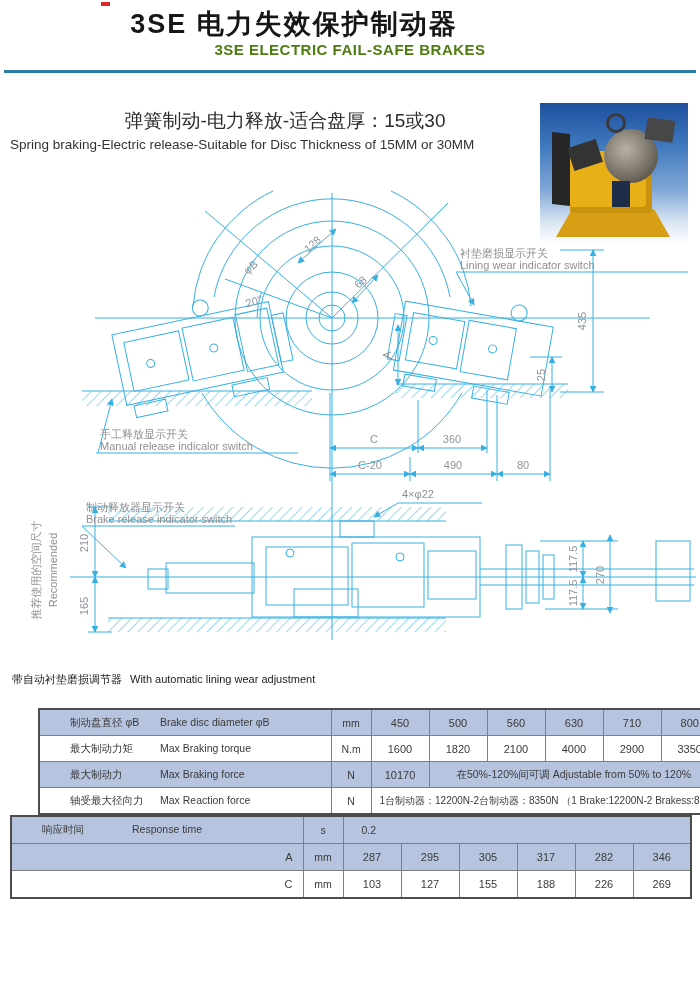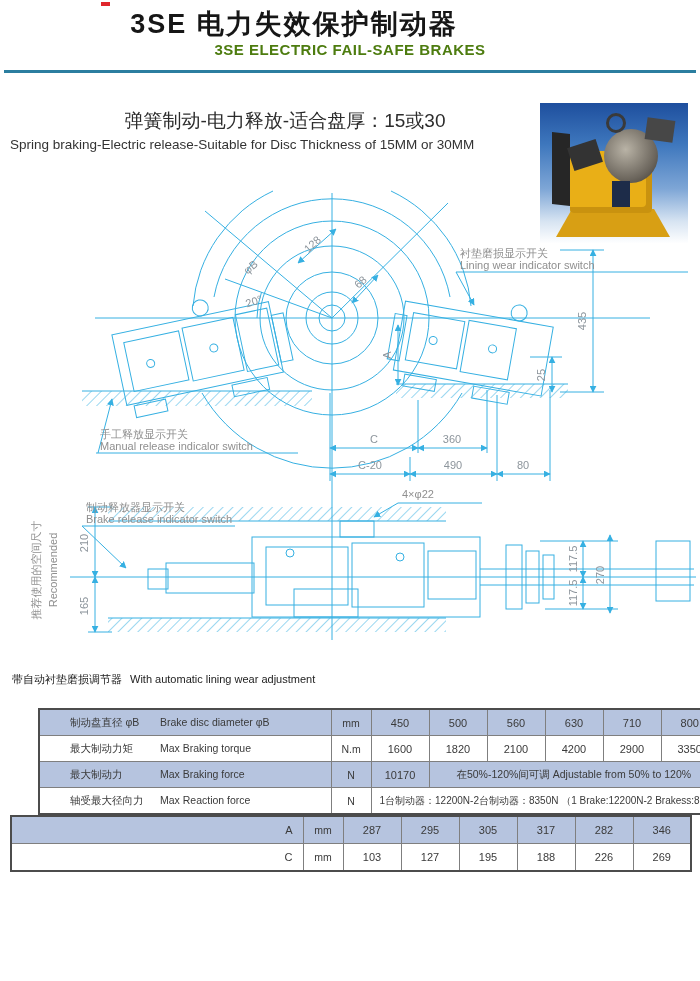--- a/index.html
+++ b/index.html
@@ -263,21 +263,21 @@
     <td class="val">630</td>
     <td class="val">710</td>
     <td class="val">800</td>
   </tr>
   <tr class="white">
     <td class="lbl"><span class="zh">最大制动力矩</span><span>Max Braking torque</span></td>
     <td class="unit">N.m</td>
     <td class="val">1600</td>
     <td class="val">1820</td>
     <td class="val">2100</td>
-    <td class="val">4200</td>
+    <td class="val">4000</td>
     <td class="val">2900</td>
     <td class="val">3350</td>
   </tr>
   <tr class="blue">
     <td class="lbl"><span class="zh">最大制动力</span><span>Max Braking force</span></td>
     <td class="unit">N</td>
     <td class="val">10170</td>
     <td class="span-center" colspan="5">在50%-120%间可调    Adjustable from 50% to 120%</td>
   </tr>
   <tr class="white">
@@ -293,34 +293,39 @@
       <col style="width:292px">
       <col style="width:40px">
       <col style="width:58px">
       <col style="width:58px">
       <col style="width:58px">
       <col style="width:58px">
       <col style="width:58px">
       <col style="width:58px">
     </colgroup>
   <tbody>
+  <tr class="blue">
+    <td class="lbl"><span class="zh">响应时间</span><span>Response time</span></td>
+    <td class="unit">s</td>
+    <td class="span-left" colspan="6">0.2</td>
+  </tr>
   <tr class="blue">
     <td class="lbl-right">A</td>
     <td class="unit">mm</td>
     <td class="val">287</td>
     <td class="val">295</td>
     <td class="val">305</td>
     <td class="val">317</td>
     <td class="val">282</td>
     <td class="val">346</td>
   </tr>
   <tr class="white">
     <td class="lbl-right">C</td>
     <td class="unit">mm</td>
     <td class="val">103</td>
     <td class="val">127</td>
-    <td class="val">195</td>
+    <td class="val">155</td>
     <td class="val">188</td>
     <td class="val">226</td>
     <td class="val">269</td>
   </tr>
 </tbody>
   </table>
 
 </body></html>

